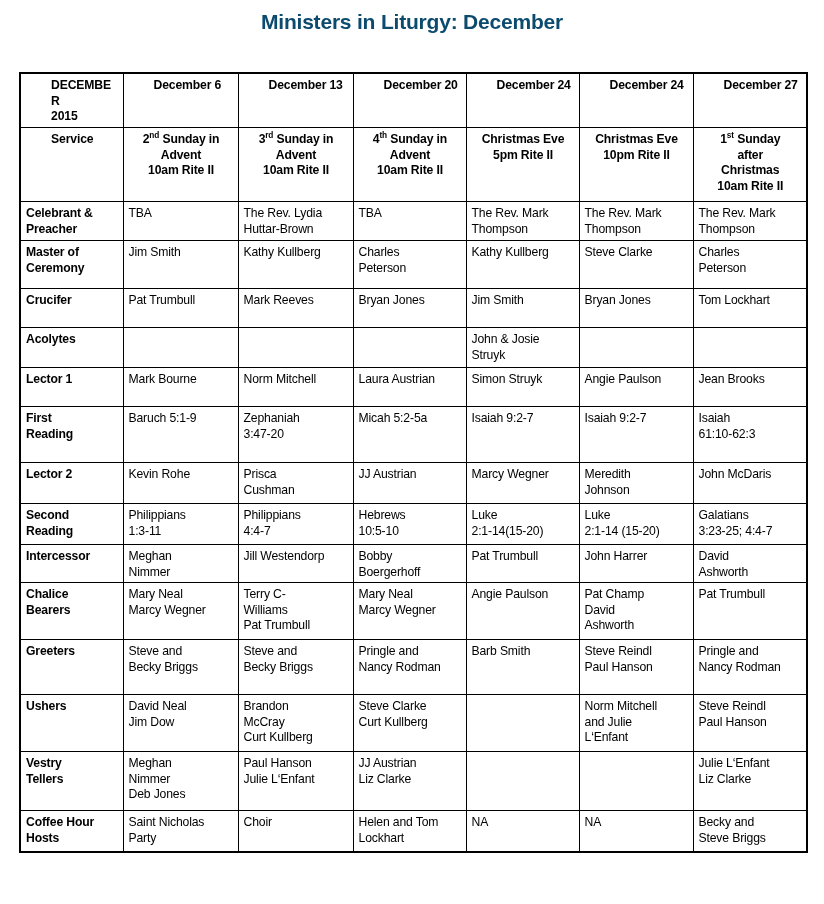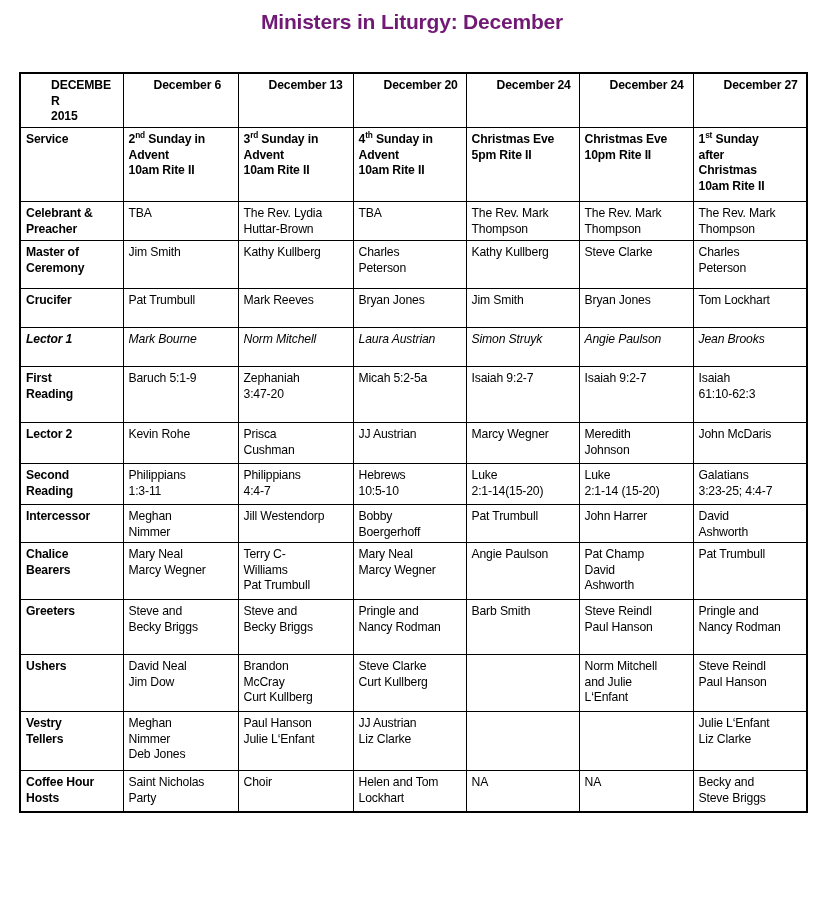--- a/index.html
+++ b/index.html
@@ -20,21 +20,21 @@
     height: 904px;
     background: #ffffff;
   }
   #doc-title {
     text-align: center;
     font-size: 21px;
     font-weight: bold;
     letter-spacing: -0.2px;
     padding-top: 10px;
     line-height: 1.1;
-    color: #701a75;
+    color: #0c4a6e;
   }
   #schedule-table-wrap {
     position: absolute;
     left: 19px;
     top: 72px;
     width: 787px;
   }
   table.schedule {
     border-collapse: collapse;
     table-layout: fixed;
@@ -73,26 +73,26 @@
   col.c0 { width: 103px; }
   col.c1 { width: 115px; }
   col.c2 { width: 115px; }
   col.c3 { width: 113px; }
   col.c4 { width: 113px; }
   col.c5 { width: 114px; }
   col.c6 { width: 114px; }
 
   
   tr.r-head td   { height: 47px; padding-left: 30px; }
-  tr.r-service td{ height: 67px; }
+  tr.r-service td{ height: 67px; text-align: center; }
   tr.r-2 td      { height: 32px; }
   tr.r-3 td      { height: 41px; }
   tr.r-4 td      { height: 32px; }
   tr.r-5 td      { height: 33px; }
-  tr.r-6 td      { height: 32px; font-style: italic; }
+  tr.r-6 td      { height: 32px; }
   tr.r-7 td      { height: 49px; margin-top: 9px; }
   tr.r-8 td      { height: 34px; }
   tr.r-9 td      { height: 34px; }
   tr.r-10 td     { height: 29px; }
   tr.r-11 td     { height: 50px; }
   tr.r-12 td     { height: 48px; }
   tr.r-13 td     { height: 50px; }
   tr.r-14 td     { height: 52px; }
   tr.r-15 td     { height: 17px; }
   tr.r-16 td     { height: 34px; }
@@ -232,20 +232,34 @@
             <td>
               <span class="cellline">Jim Smith</span>
             </td>
             <td>
               <span class="cellline">Bryan Jones</span>
             </td>
             <td>
               <span class="cellline">Tom Lockhart</span>
             </td>
           </tr>
+          <tr class="r-5">
+            <td class="rowhead">
+              <span class="cellline">Acolytes</span>
+            </td>
+            <td></td>
+            <td></td>
+            <td></td>
+            <td>
+              <span class="cellline">John &amp; Josie</span>
+              <span class="cellline">Struyk</span>
+            </td>
+            <td></td>
+            <td></td>
+          </tr>
           <tr class="r-6">
             <td class="rowhead">
               <span class="cellline">Lector 1</span>
             </td>
             <td>
               <span class="cellline">Mark Bourne</span>
             </td>
             <td>
               <span class="cellline">Norm Mitchell</span>
             </td>

